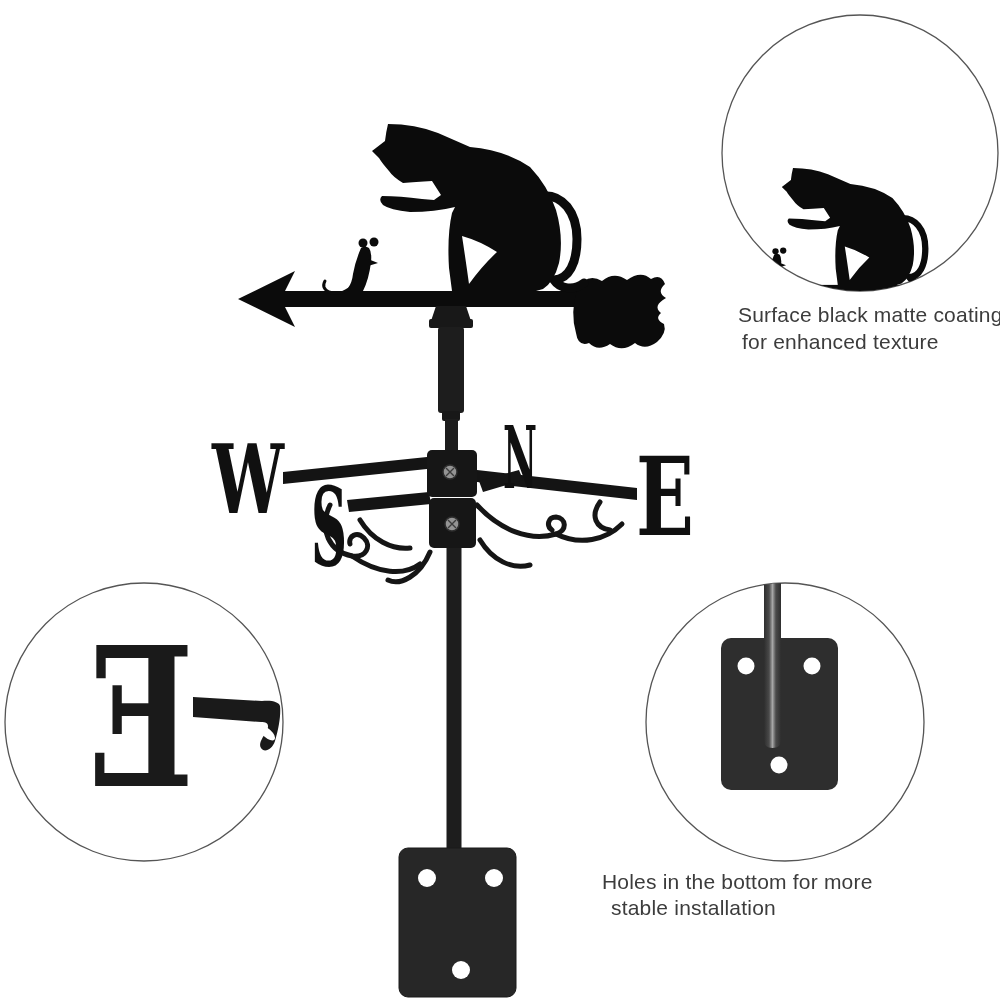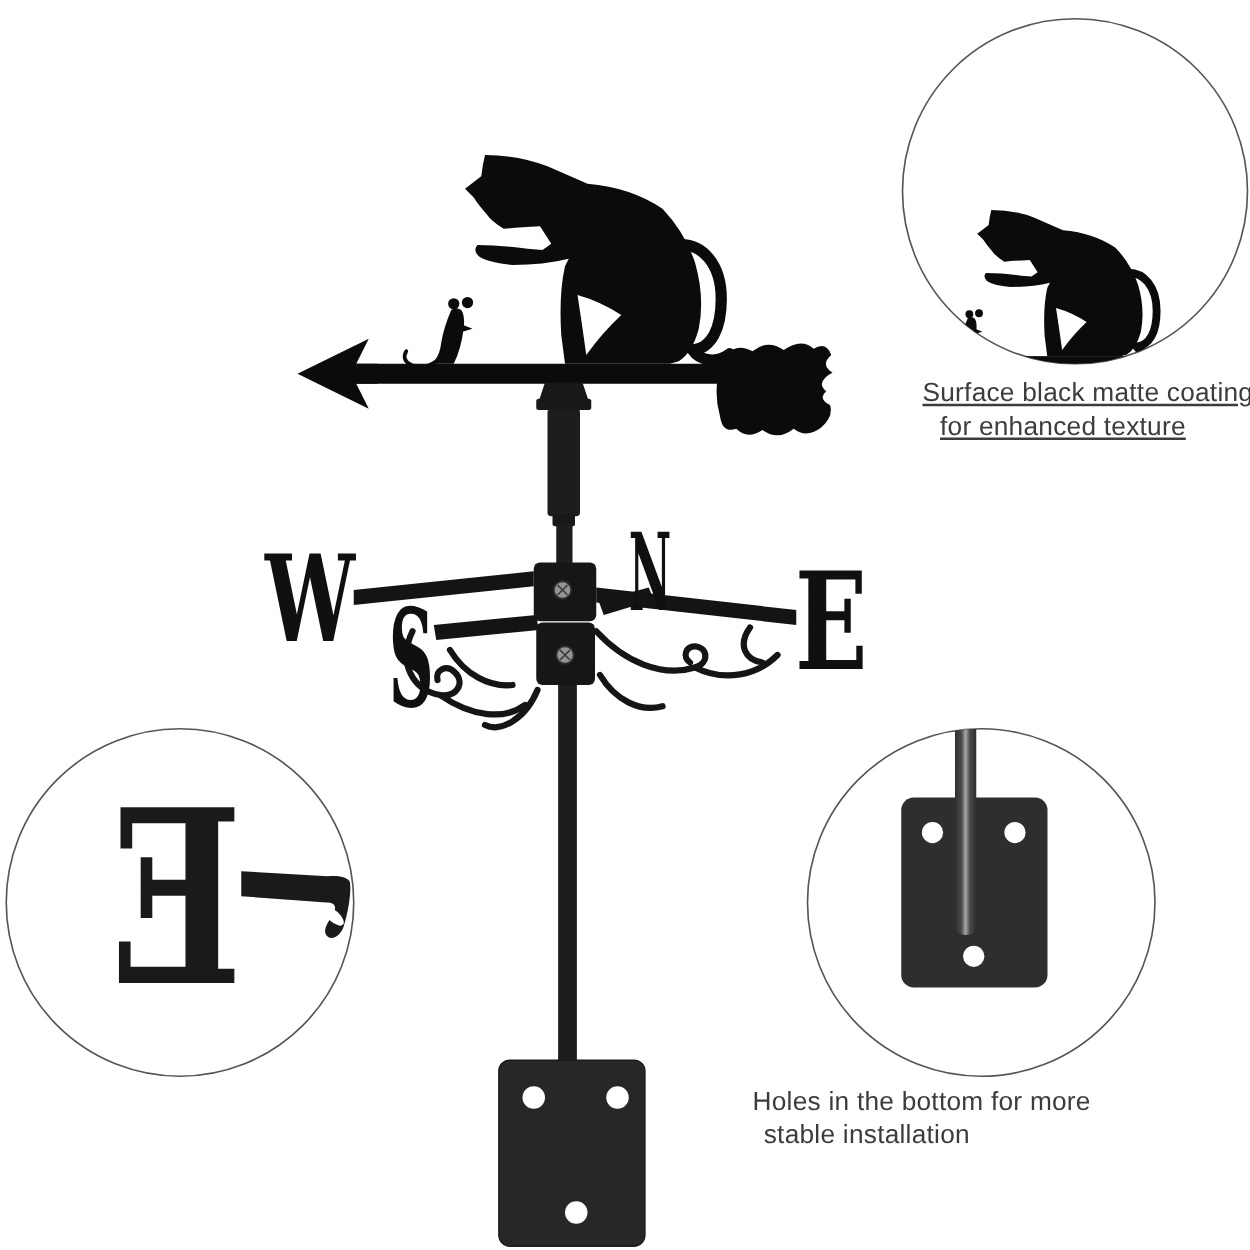--- a/index.html
+++ b/index.html
@@ -6,22 +6,22 @@
   .stage{
     position:relative;width:1000px;height:1000px;background:#ffffff;
     font-family:"Liberation Sans", sans-serif;overflow:hidden;
   }
   .stage svg{position:absolute;left:0;top:0;}
   .caption{
     position:absolute;color:#3c3c3c;font-size:21px;line-height:26px;
     font-family:"Liberation Sans", sans-serif;letter-spacing:0.2px;
   }
   .caption .ln{white-space:nowrap;}
-  #caption-coating{left:738px;top:301px;width:262px;line-height:27px;text-decoration:underline;}
-  #caption-coating .ln2{margin-left:14px;}
+  #caption-coating{left:738px;top:301px;width:262px;line-height:27px;}
+  #caption-coating .ln2{margin-left:4px;}
   #caption-direction{left:4px;top:864px;width:345px;}
   #caption-installation{left:602px;top:869px;width:300px;}
   #caption-installation .ln2{margin-left:9px;}
   text.dirletter{font-family:"DejaVu Serif","Liberation Serif",serif;font-weight:bold;}
 </style>
 </head>
 <body>
 
 <div class="stage">
 

